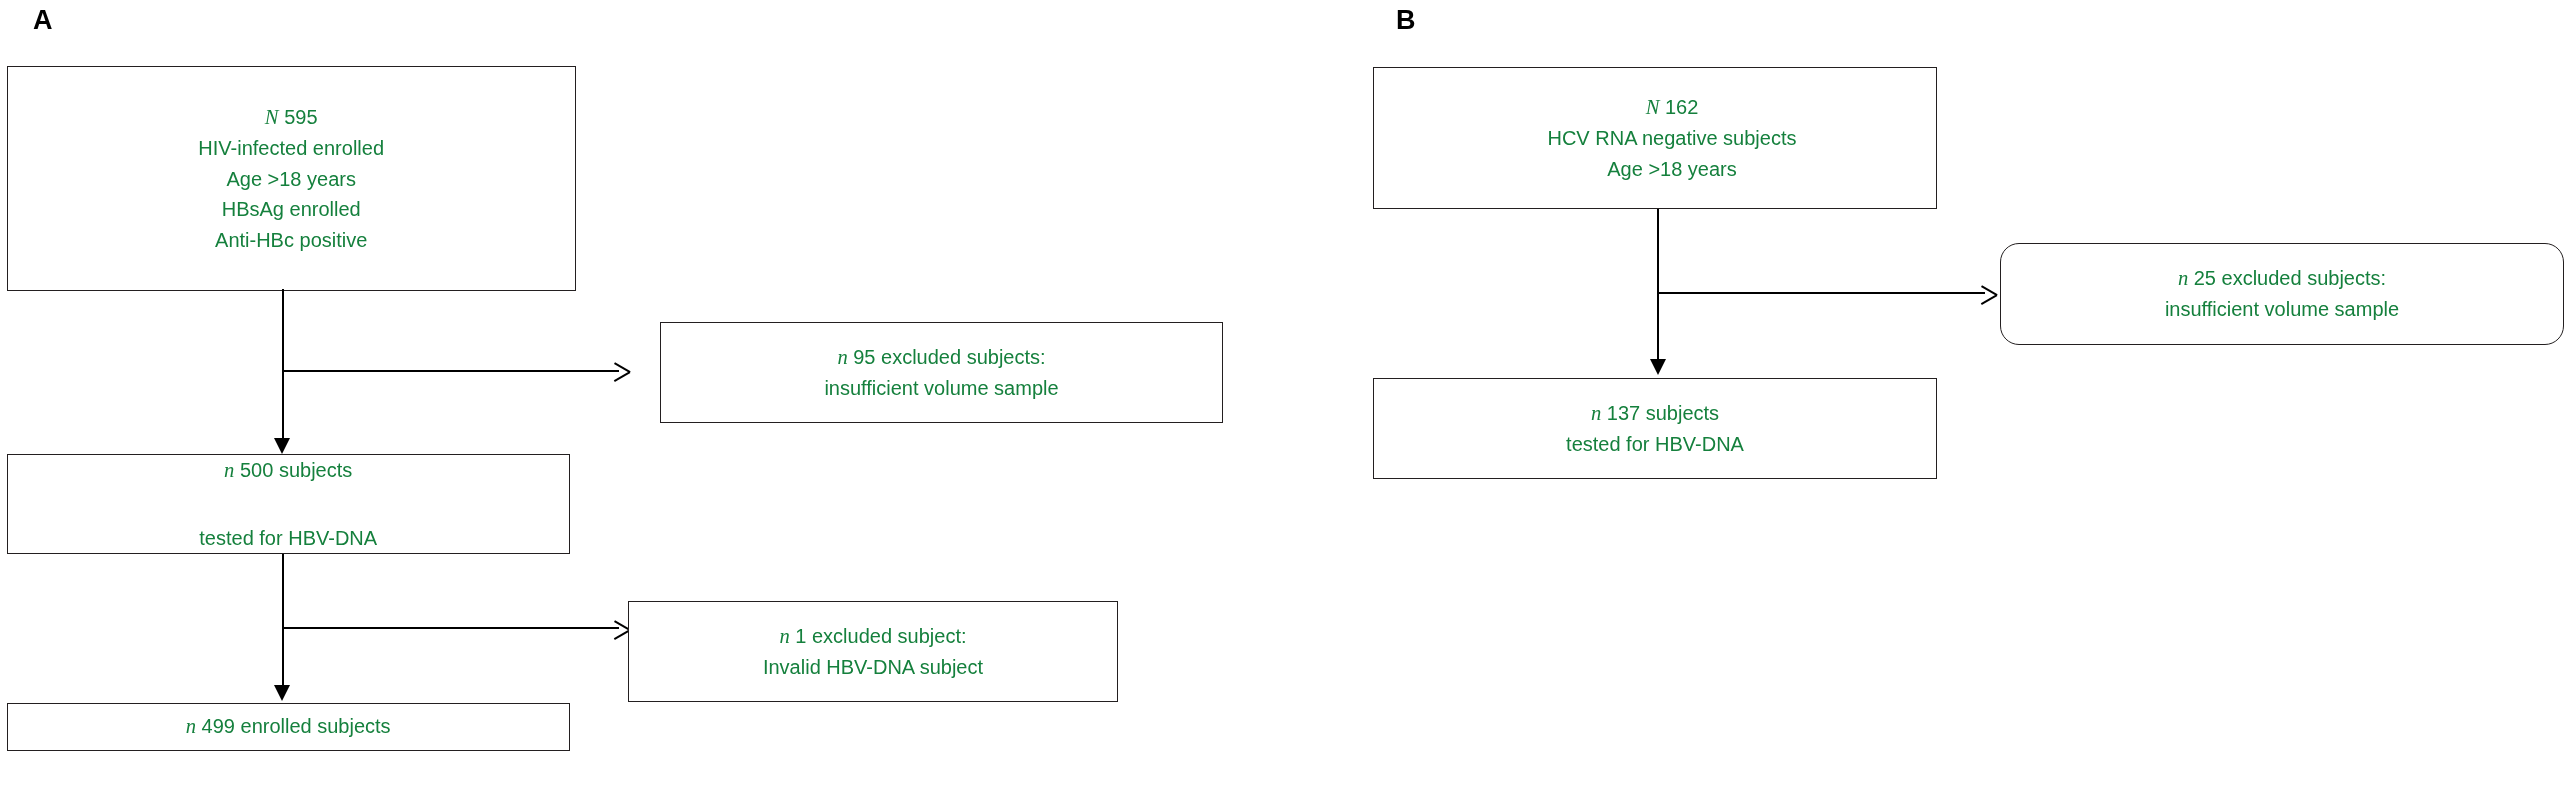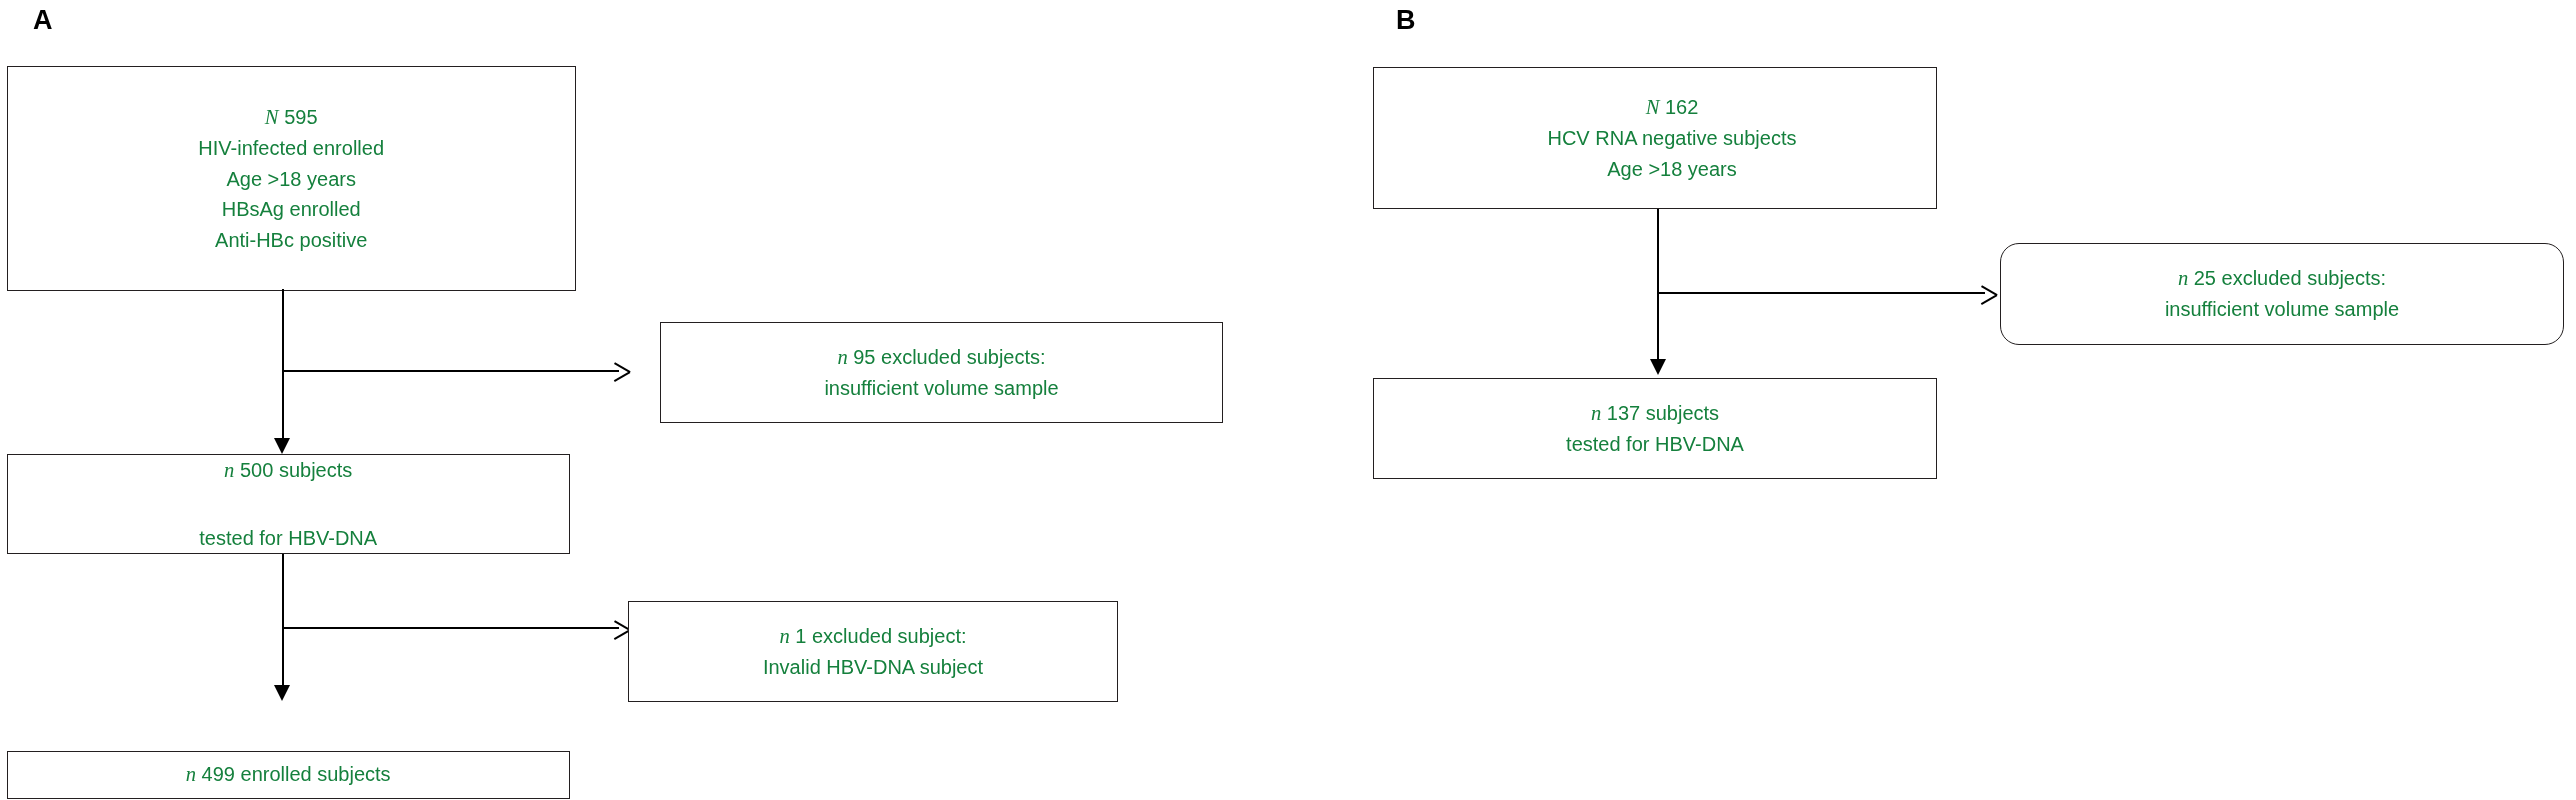--- a/index.html
+++ b/index.html
@@ -130,21 +130,21 @@
   <div class="arrow-right-open" style="left:612px; top:629px;">
     <span class="up"></span>
     <span class="dn"></span>
   </div>
 
   <div class="flow-box" style="left:628px; top:581px; width:490px; height:101px;margin-top:20px;">
       <span class="line"><em>n</em> 1 excluded subject:</span>
       <span class="line">Invalid HBV-DNA subject</span>
     </div>
 
-  <div class="flow-box" style="left:6.7px; top:703px; width:563px; height:48px;margin-top:48px;">
+  <div class="flow-box" style="left:6.7px; top:703px; width:563px; height:48px;">
       <span class="line"><em>n</em> 499 enrolled subjects</span>
     </div>
 
   <div class="panel-label" style="left:1396px; top:7.3px;">B</div>
 
   <div class="flow-box" style="left:1373px; top:67px; width:564px; height:142px;padding-left:34px;">
       <span class="line"><em>N</em> 162</span>
       <span class="line">HCV RNA negative subjects</span>
       <span class="line">Age &gt;18 years</span>
     </div>

